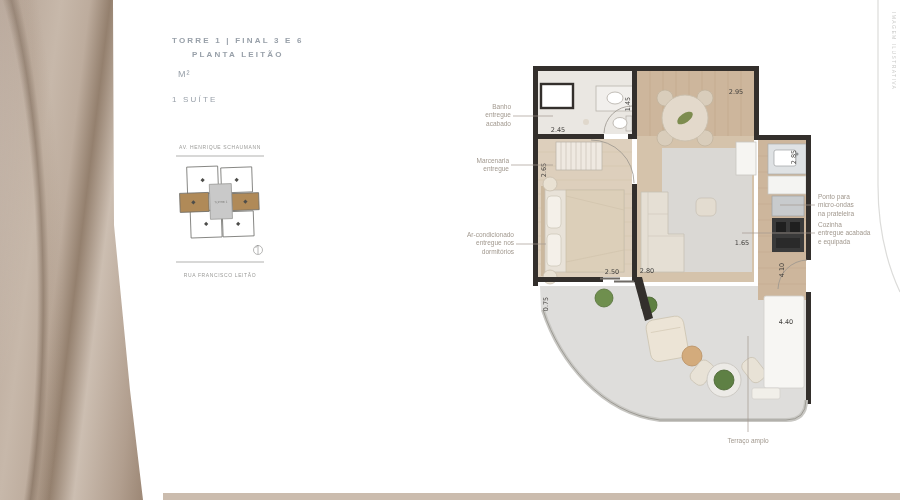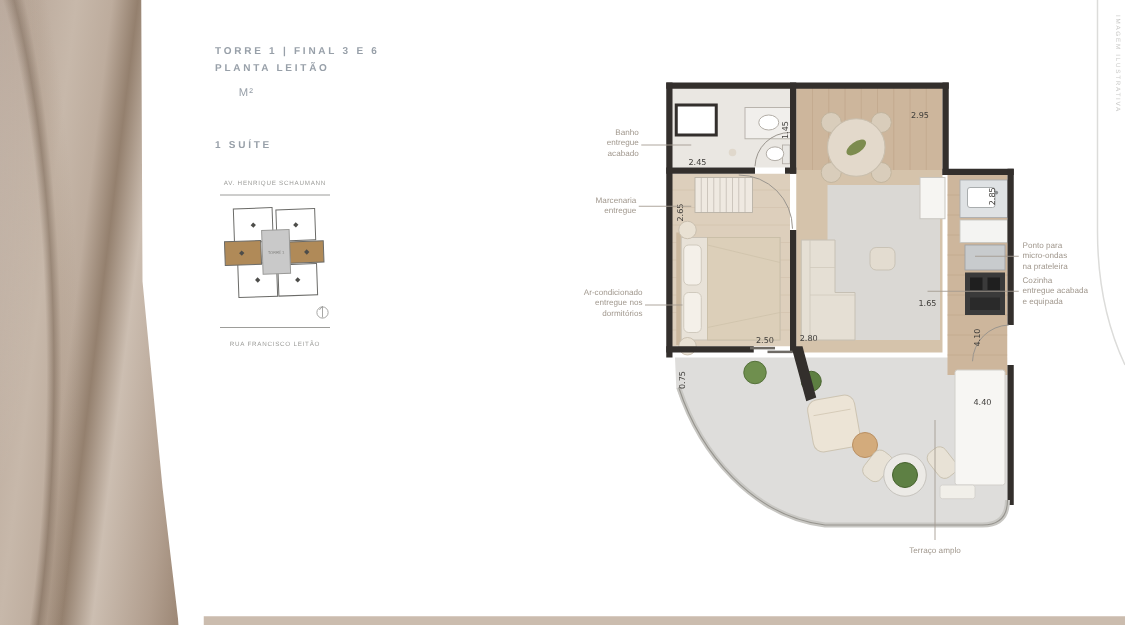--- a/index.html
+++ b/index.html
@@ -15,25 +15,25 @@
       radial-gradient(140% 160% at 160% 110%, #e6dbcf 0%, rgba(230,219,207,0) 45%),
       radial-gradient(120% 140% at -40% 60%, transparent 55%, rgba(101,80,62,0.45) 58.5%, rgba(160,138,118,0.2) 62%, transparent 70%),
       linear-gradient(97deg,#b4a294 0%,#c7b8aa 30%,#bdac9d 44%,#94806e 54%,#ccbeb1 66%,#b19e8e 88%,#9c8775 100%);
   }
 
   
   .bottom-bar{left:163px;right:0;bottom:0;height:7px;background:#cbbcae;}
 
   
   .header{left:172px;top:36px;color:#98a0a9;}
-  .hd-small{font-size:8px;letter-spacing:2.2px;font-weight:600;margin-bottom:5px;}
+  .hd-small{font-size:8px;letter-spacing:2.2px;font-weight:600;margin-bottom:5px;text-align:center;}
   .hd-area{margin-top:10px;margin-bottom:6px;display:flex;align-items:flex-end;}
   .hd-area-value{font-size:46px;line-height:0.9;font-weight:300;color:#59636e;letter-spacing:1px;}
-  .hd-area-unit{font-size:9px;letter-spacing:1px;color:#98a0a9;margin-left:19px;margin-bottom:4px;}
-  .hd-suites{font-size:8px;letter-spacing:2.2px;font-weight:700;margin-top:28px;}
+  .hd-area-unit{font-size:9px;letter-spacing:1px;color:#98a0a9;margin-left:6px;margin-bottom:4px;}
+  .hd-suites{font-size:8px;letter-spacing:2.2px;font-weight:400;margin-top:12px;}
 
   
   .keyplan{left:168px;top:144px;width:104px;height:130px;}
   .kp-street{font-size:5px;letter-spacing:0.6px;color:#9b9b98;text-align:center;}
 
   
   .plan{left:460px;top:50px;width:390px;height:415px;}
   .ann{position:absolute;font-size:6.5px;line-height:1.3;color:#a1988e;
        white-space:pre-line;}
   .ann-r{text-align:right;}

